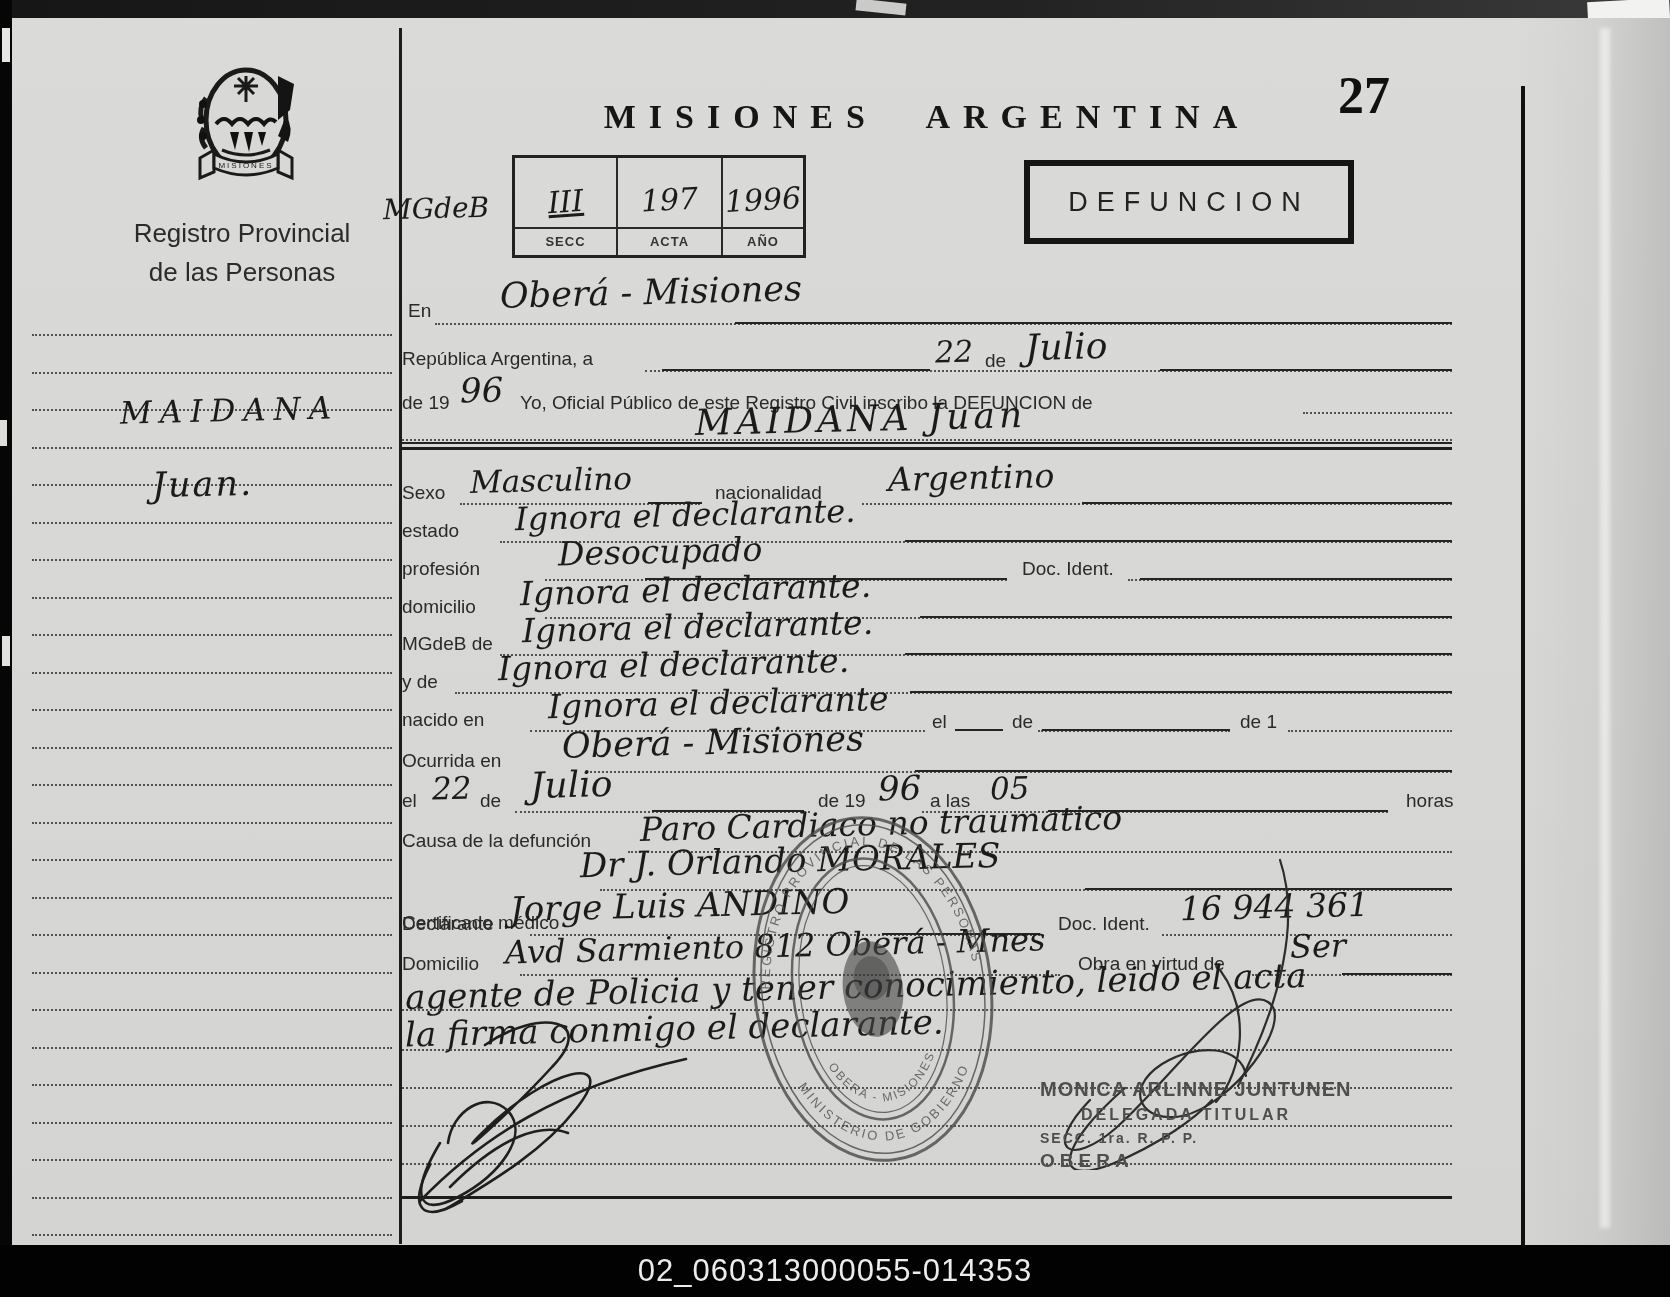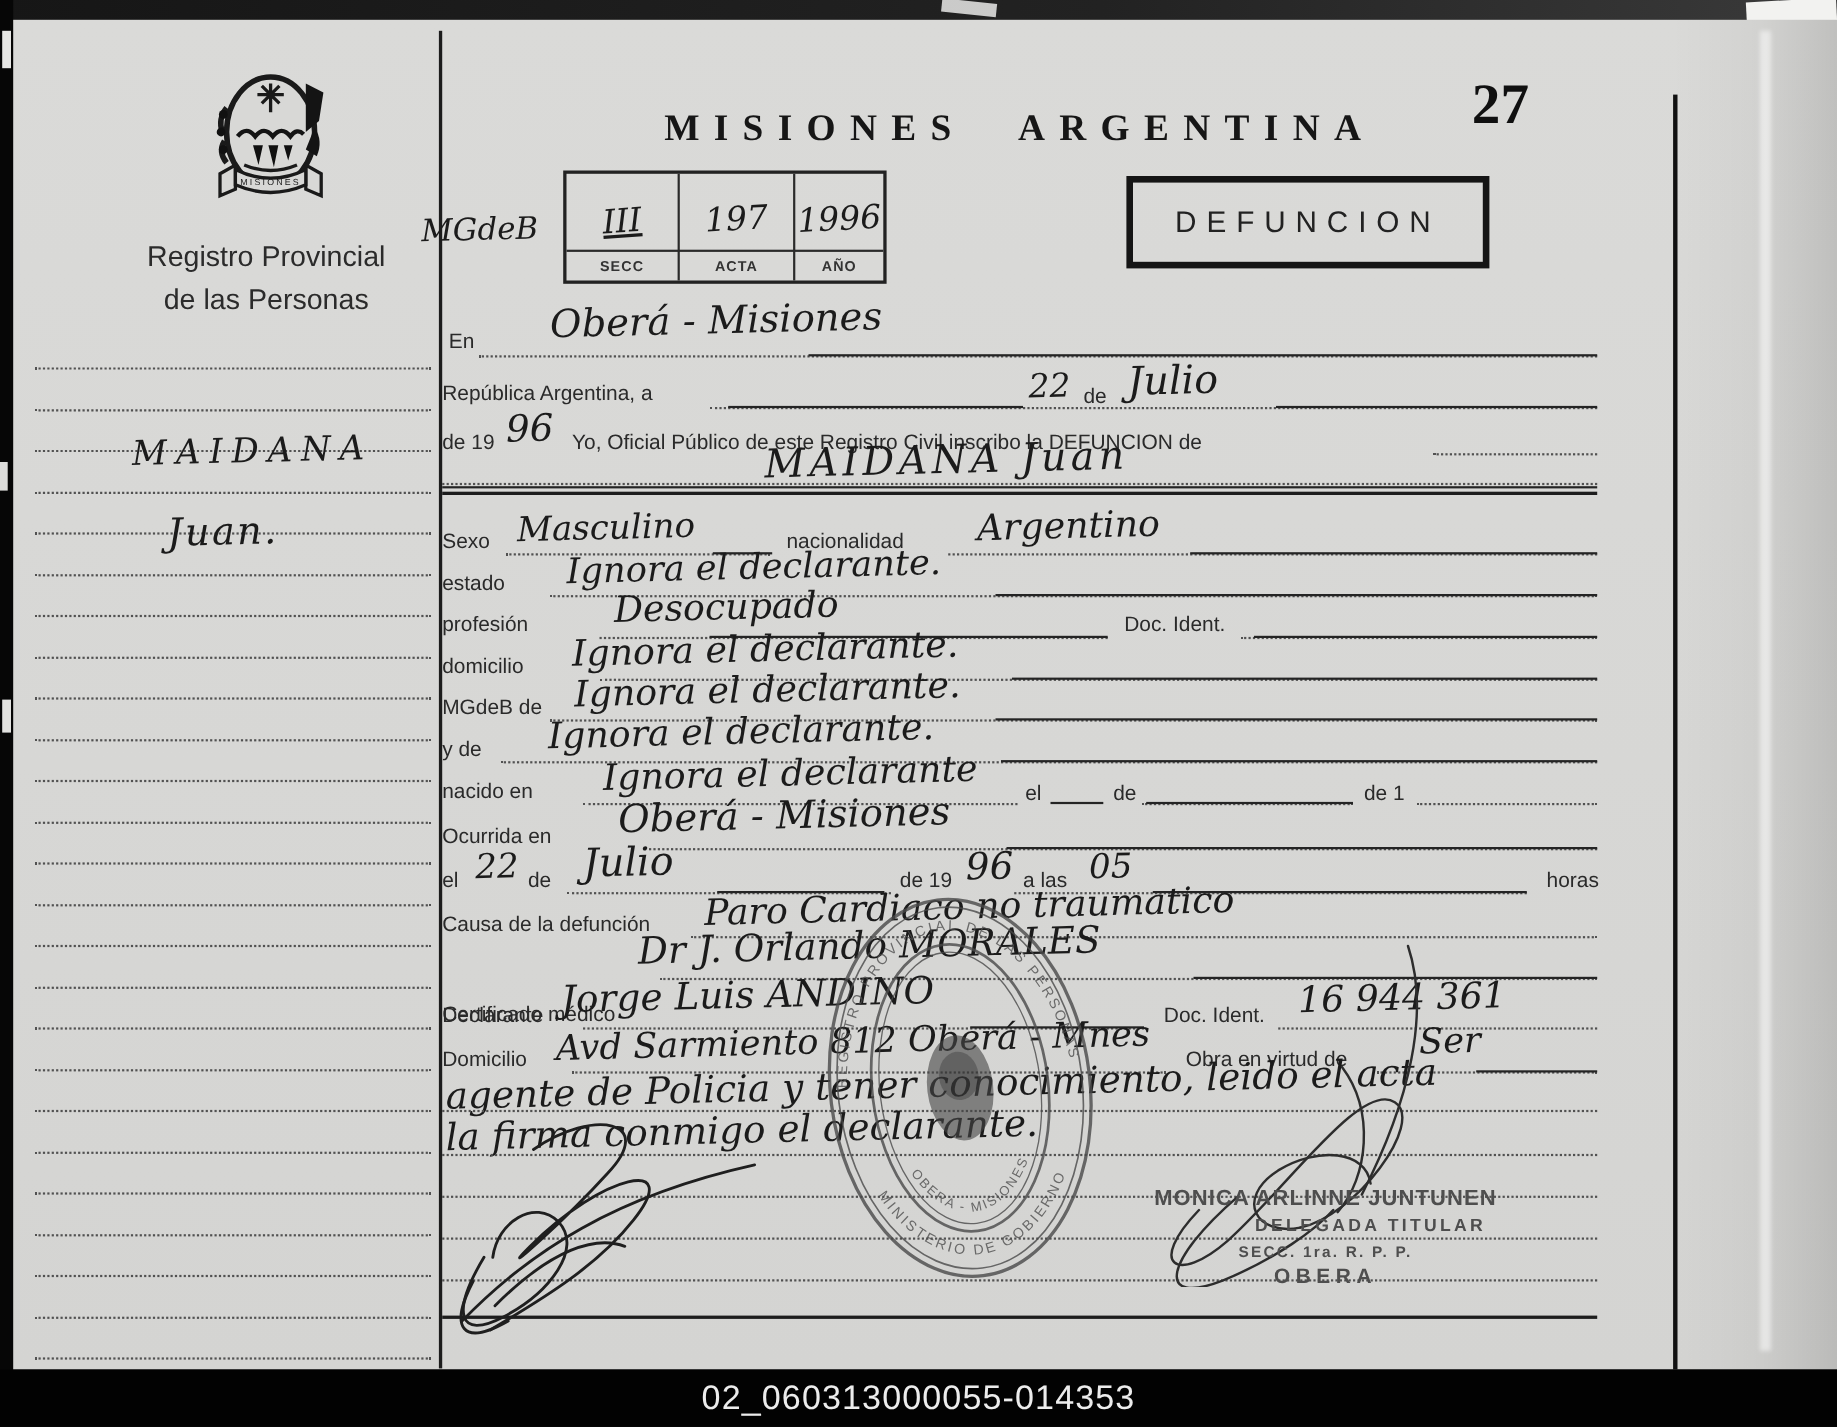--- a/index.html
+++ b/index.html
@@ -7,21 +7,21 @@
          background:#0a0a0a;font-family:"Liberation Sans",sans-serif;}
   .page{position:absolute;left:12px;top:18px;width:1658px;height:1227px;
         background:linear-gradient(180deg,#dadad8 0%,#d7d7d5 55%,#d4d4d2 100%);}
   .lbl{position:absolute;font-family:"Liberation Sans",sans-serif;color:#2a2a2a;
        font-size:19px;white-space:nowrap;}
   .hw{position:absolute;font-family:"DejaVu Serif",serif;font-style:italic;
       color:#1b1b1b;white-space:nowrap;transform:rotate(-1.4deg);}
   .rule{position:absolute;height:0;border-bottom:2px dotted #515151;}
   .srule{position:absolute;height:0;border-bottom:2px solid #242424;}
   .vrule{position:absolute;width:3px;background:#1c1c1c;}
-  .stamp-text{position:absolute;color:#4e4e4e;font-weight:bold;text-align:center;
+  .stamp-text{position:absolute;color:#4e4e4e;font-weight:bold;
               white-space:nowrap;}
   .cell-label{position:absolute;font-size:13px;letter-spacing:1px;color:#333;
               font-weight:bold;text-align:center;}
   .cell-value{position:absolute;font-family:"DejaVu Serif",serif;font-style:italic;
               font-size:30px;color:#1b1b1b;text-align:center;}
 </style>
 </head>
 <body>
 
 <div id="stage">

